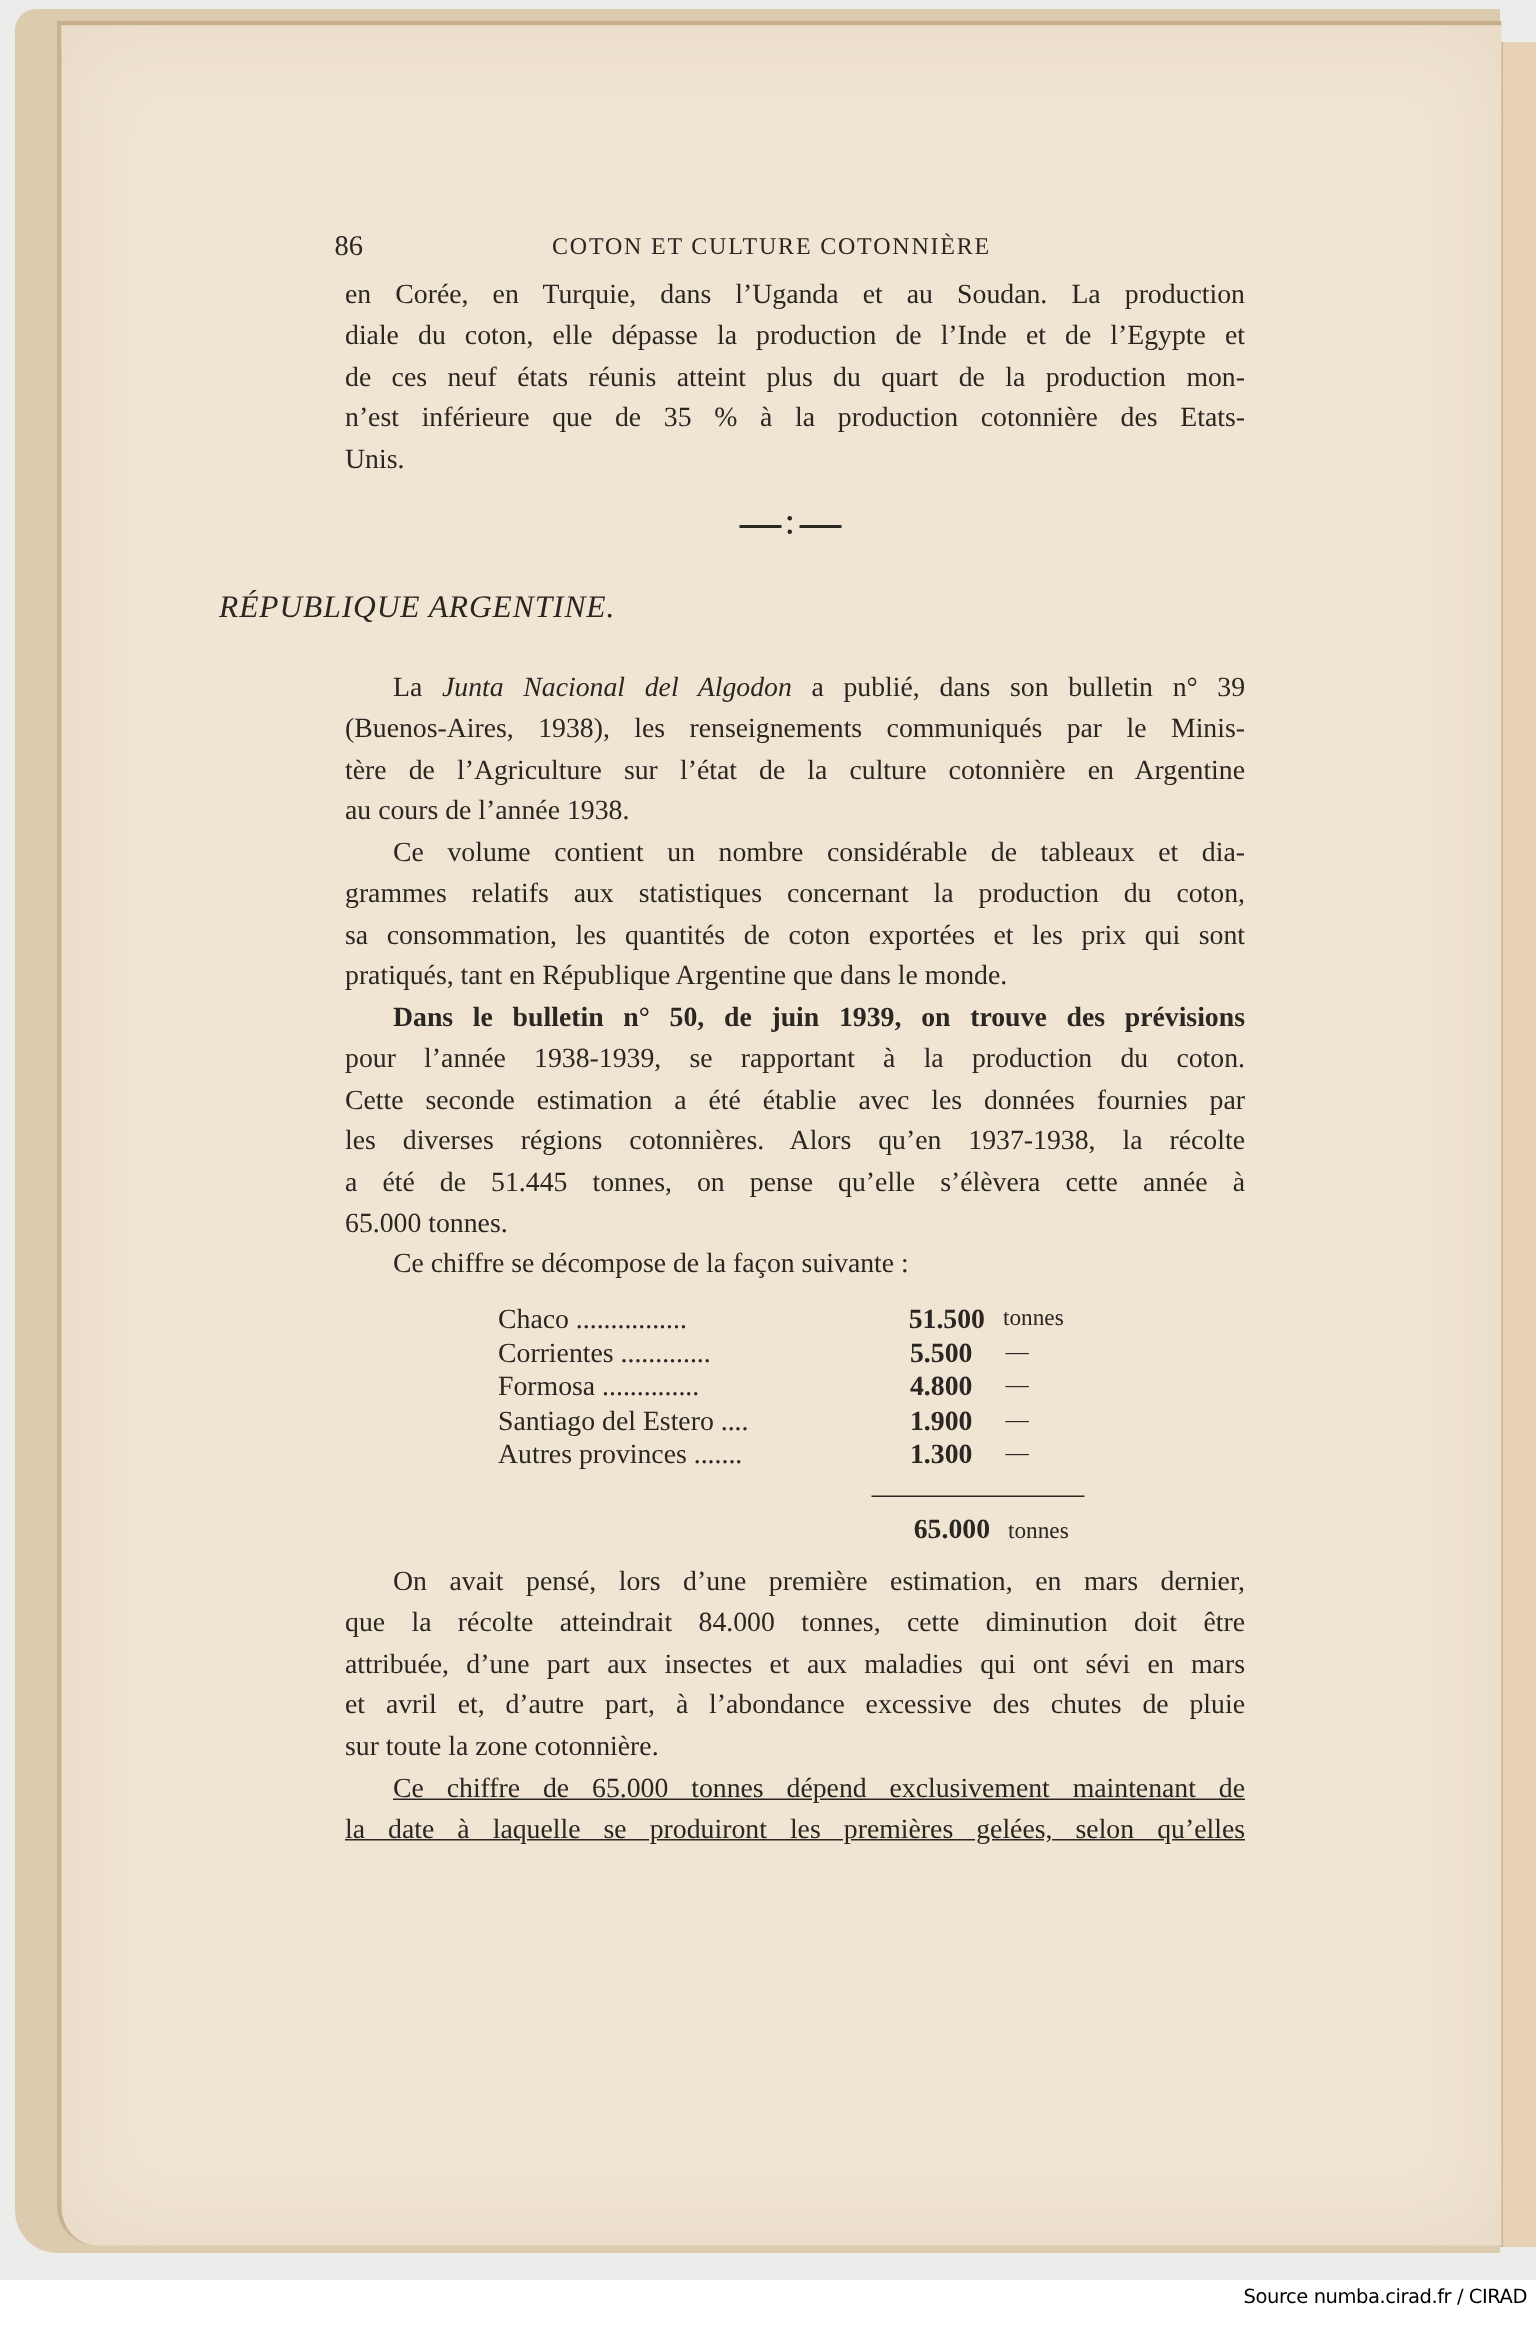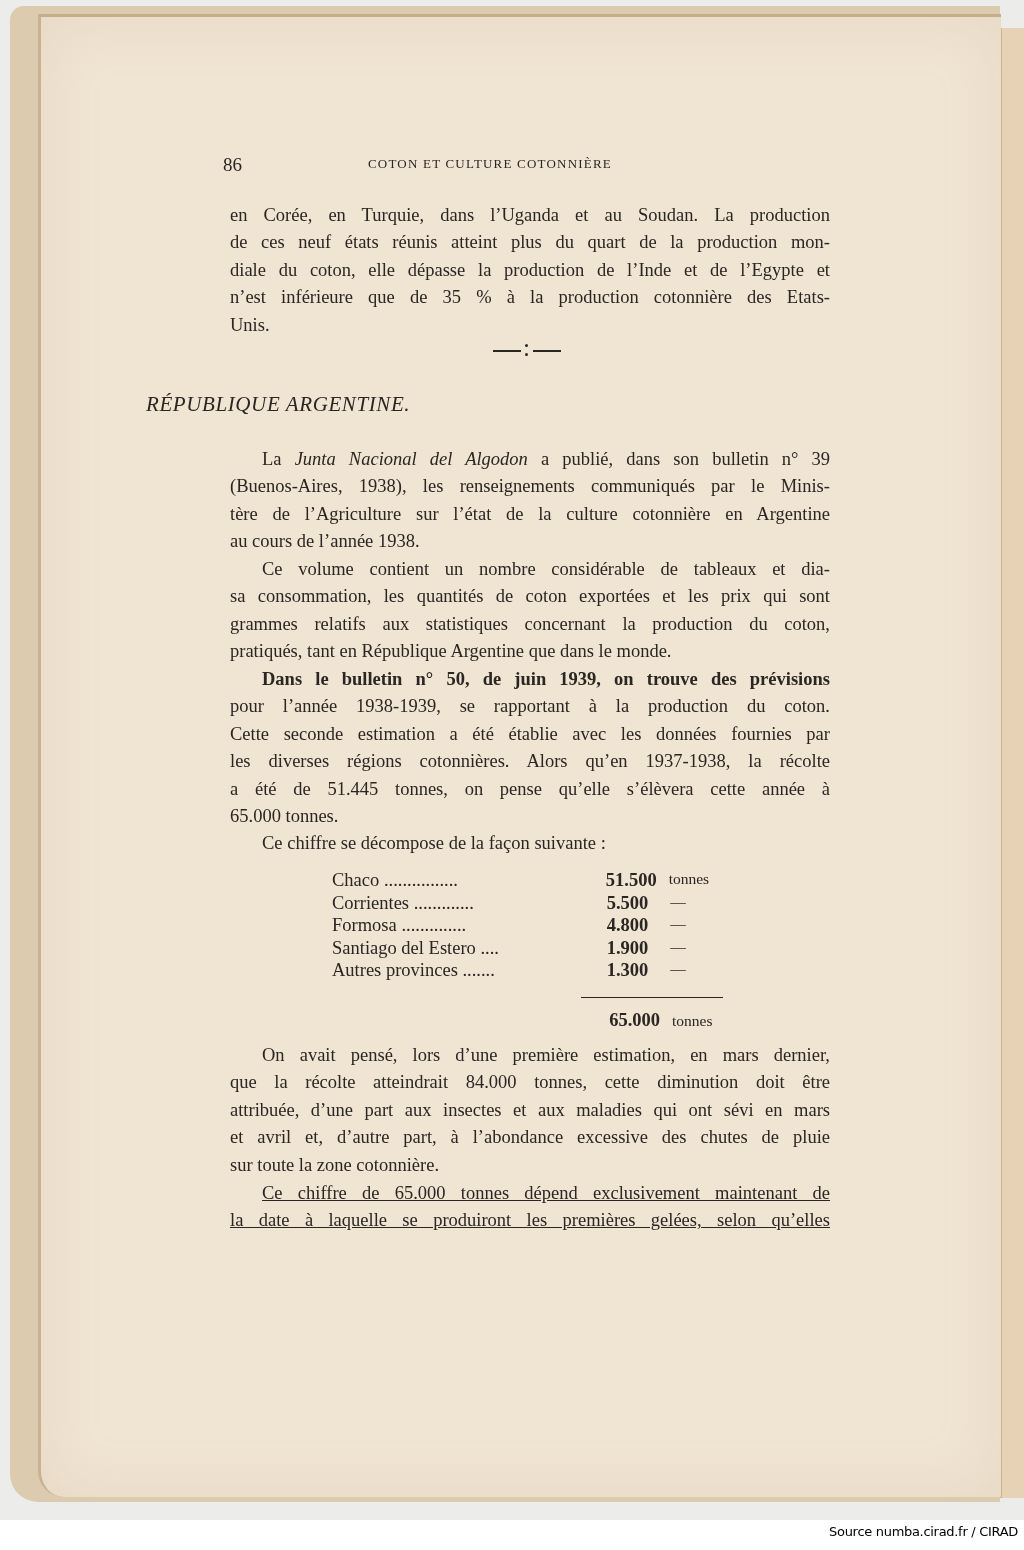--- a/index.html
+++ b/index.html
@@ -27,21 +27,21 @@
     }
     .next-page-edge {
       position: absolute; left: 1000px; top: 28px; width: 24px; height: 1470px;
       background: #e7d2b6;
       border-left: 2px solid #cdb391;
     }
     .ink { color: #2a2622; }
     .running-head { position: absolute; top: 154px; left: 223px; width: 610px; height: 24px; }
     .page-number { position: absolute; left: 0; top: 0; font-size: 19px; }
     .running-title {
-      position: absolute; left: 145px; top: 2px; font-size: 13px; letter-spacing: 1.2px;
+      position: absolute; left: 145px; top: 2px; font-size: 16px; letter-spacing: 1.2px;
     }
     .body-text {
       position: absolute; left: 230px; width: 600px; font-size: 18.5px; line-height: 27.4px;
       text-align: justify; text-align-last: justify;
     }
     .body-text .last { display: block; text-align-last: left; }
     .ornament { position: absolute; left: 493px; top: 341px; width: 68px; height: 16px; }
     .ornament .line { position: absolute; top: 9px; width: 28px; height: 1.5px; background: #2a2622; }
     .ornament .l { left: 0; } .ornament .r { left: 40px; }
     .ornament .dot { position: absolute; left: 32px; top: 3px; width: 3px; height: 3px; border-radius: 50%; background: #2a2622; }
@@ -68,24 +68,24 @@
 <div class="scan-bg"></div>
 <div class="page-stack"></div>
 <div class="next-page-edge"></div>
 <div class="page"></div>
 
 <div class="running-head ink">
   <span class="page-number">86</span>
   <span class="running-title">COTON ET CULTURE COTONNIÈRE</span>
 </div>
 
-<div class="body-text ink" style="top:202px;">
+<div class="body-text ink" style="top:184px;">
   <span style="display:block">en Corée, en Turquie, dans l’Uganda et au Soudan. La production</span>
+  <span style="display:block">diale du coton, elle dépasse la production de l’Inde et de l’Egypte et</span>
   <span style="display:block">de ces neuf états réunis atteint plus du quart de la production mon-</span>
-  <span style="display:block">diale du coton, elle dépasse la production de l’Inde et de l’Egypte et</span>
   <span style="display:block">n’est inférieure que de 35 % à la production cotonnière des Etats-</span>
   <span class="last">Unis.</span>
 </div>
 
 <div class="ornament">
   <div class="line l"></div>
     <div class="dot"></div>
     <div class="dot dot2"></div>
     <div class="line r"></div>
 </div>
@@ -94,22 +94,22 @@
 
 <div class="body-text ink" style="top:446px;">
   <span style="display:block; padding-left:32px;"><span>La</span> <i>Junta Nacional del Algodon</i> <span>a publié, dans son bulletin n° 39</span></span>
   <span style="display:block">(Buenos-Aires, 1938), les renseignements communiqués par le Minis-</span>
   <span style="display:block">tère de l’Agriculture sur l’état de la culture cotonnière en Argentine</span>
   <span class="last">au cours de l’année 1938.</span>
 </div>
 
 <div class="body-text ink" style="top:556px;">
   <span style="display:block; padding-left:32px;">Ce volume contient un nombre considérable de tableaux et dia-</span>
+  <span style="display:block">grammes relatifs aux statistiques concernant la production du coton,</span>
   <span style="display:block">sa consommation, les quantités de coton exportées et les prix qui sont</span>
-  <span style="display:block">grammes relatifs aux statistiques concernant la production du coton,</span>
   <span class="last">pratiqués, tant en République Argentine que dans le monde.</span>
 </div>
 
 <div class="body-text ink" style="top:666px;">
   <span style="display:block; padding-left:32px;font-weight:bold;">Dans le bulletin n° 50, de juin 1939, on trouve des prévisions</span>
   <span style="display:block">pour l’année 1938-1939, se rapportant à la production du coton.</span>
   <span style="display:block">Cette seconde estimation a été établie avec les données fournies par</span>
   <span style="display:block">les diverses régions cotonnières. Alors qu’en 1937-1938, la récolte</span>
   <span style="display:block">a été de 51.445 tonnes, on pense qu’elle s’élèvera cette année à</span>
   <span class="last">65.000 tonnes.</span>

